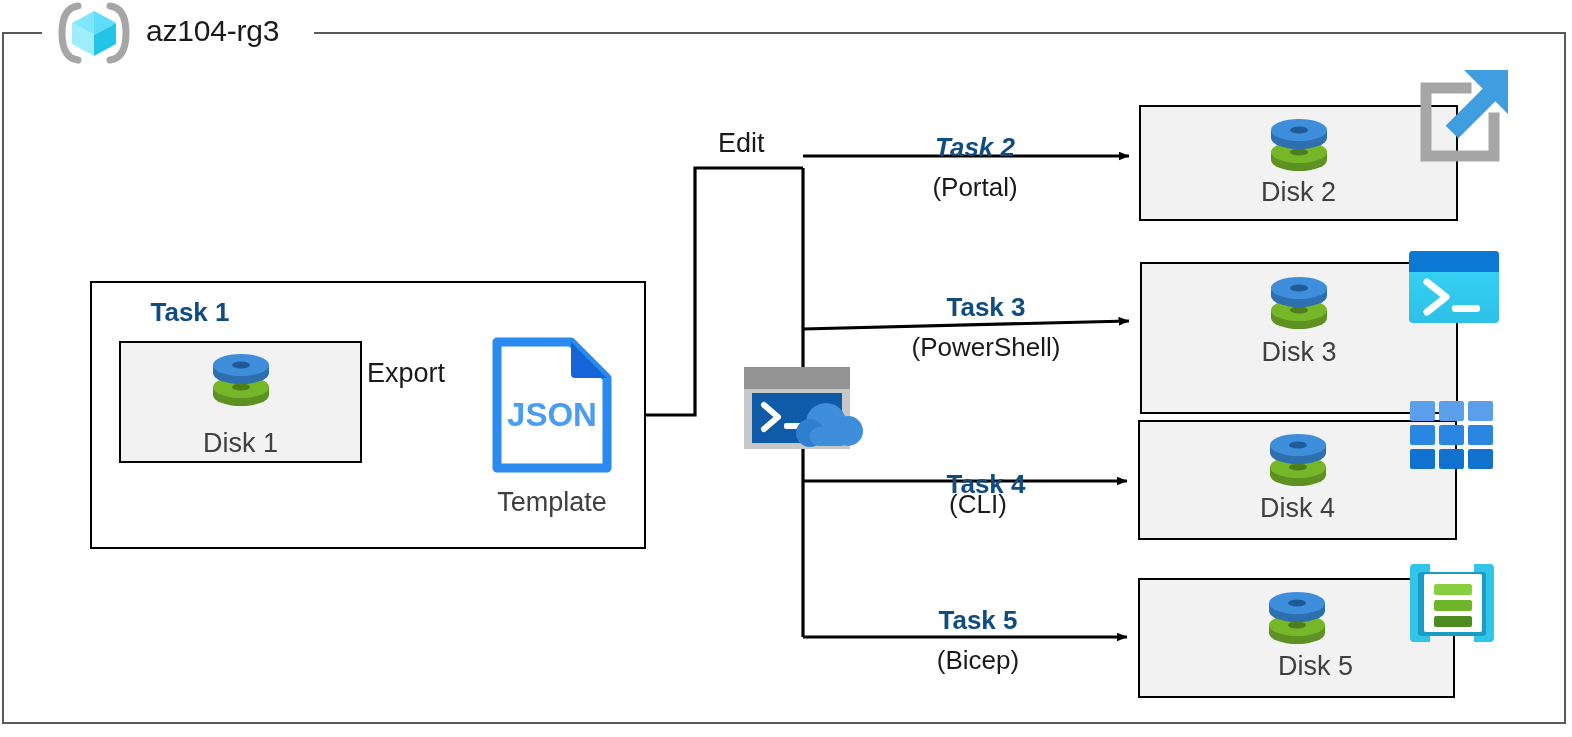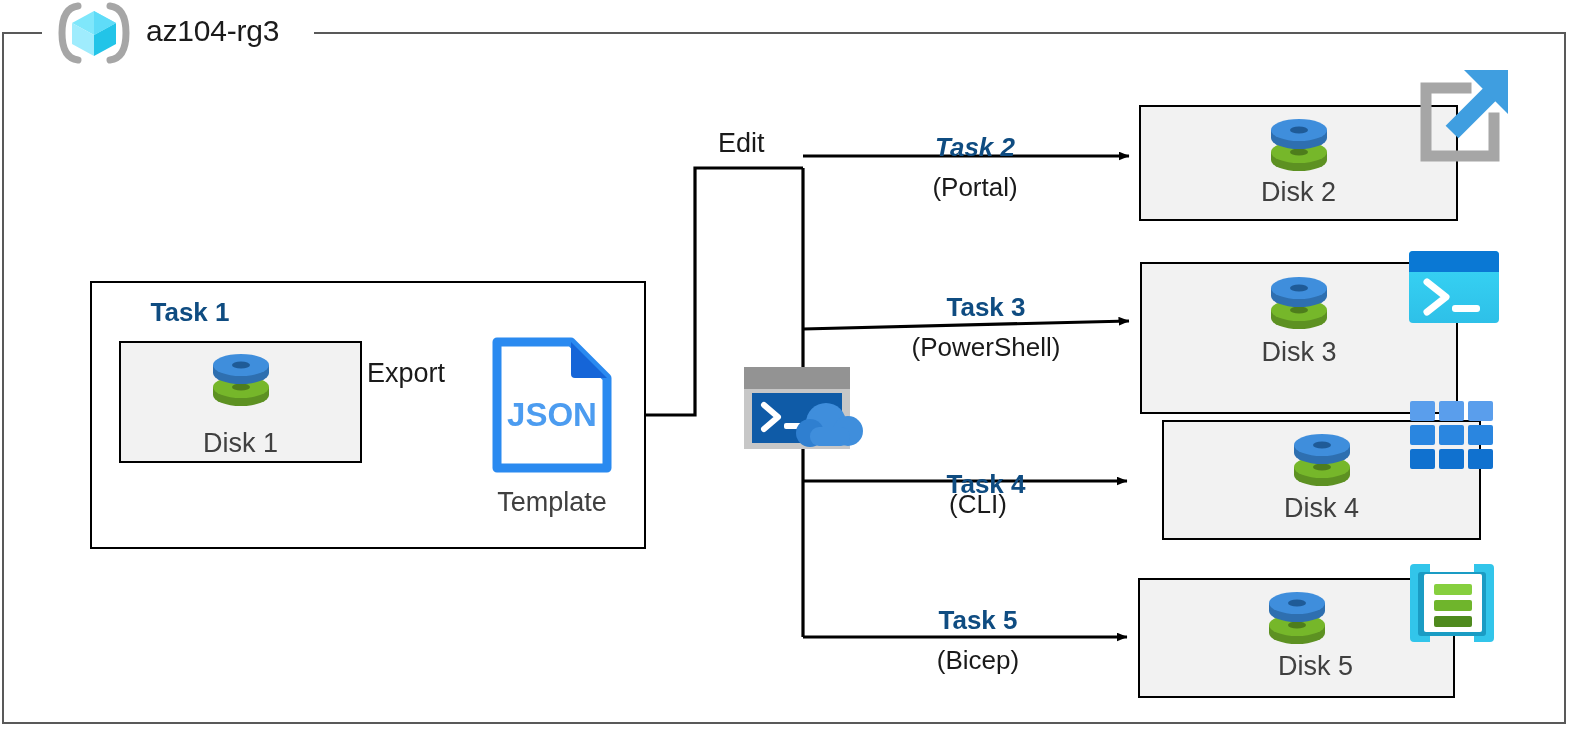--- a/index.html
+++ b/index.html
@@ -245,21 +245,21 @@
       <rect x="1" y="1" width="90" height="72" rx="4" fill="url(#psg)"></rect>
       <path d="M1 5 a4 4 0 0 1 4 -4 h82 a4 4 0 0 1 4 4 v17 h-90 z" fill="#0a78d4"></path>
       <path d="M19 32 L38 47 L19 62" fill="none" stroke="#ffffff" stroke-width="7" stroke-linecap="round" stroke-linejoin="round"></path>
       <rect x="44" y="55" width="28" height="7" rx="3" fill="#ffffff"></rect>
     </svg>
   </div>
 
   <div class="tasklabel" style="left:870px;top:449px;width:232px;margin-top:20px;">Task 4</div>
   <div class="sublabel" style="left:862px;top:489px;width:232px;">(CLI)</div>
 
-  <div class="box" style="left:1138px;top:420px;width:319px;height:120px;margin-left:24px;">
+  <div class="box" style="left:1138px;top:420px;width:319px;height:120px;">
     <div class="icon" style="left:50%;top:9px;margin-left:-35px;">
       <svg width="70" height="58" viewBox="0 0 70 58">
         <ellipse cx="35" cy="44" rx="28" ry="11" fill="#5d9122"></ellipse>
         <rect x="7" y="36" width="56" height="8" fill="#5d9122"></rect>
         <ellipse cx="35" cy="36" rx="28" ry="11" fill="#76b72a"></ellipse>
         <ellipse cx="35" cy="36" rx="9" ry="3.6" fill="#4e7d1c"></ellipse>
         <ellipse cx="35" cy="22" rx="28" ry="11" fill="#2e6fb0"></ellipse>
         <rect x="7" y="14" width="56" height="8" fill="#2e6fb0"></rect>
         <ellipse cx="35" cy="14" rx="28" ry="11" fill="#3f8edc"></ellipse>
         <ellipse cx="35" cy="14" rx="9" ry="3.6" fill="#1f5b97"></ellipse>

